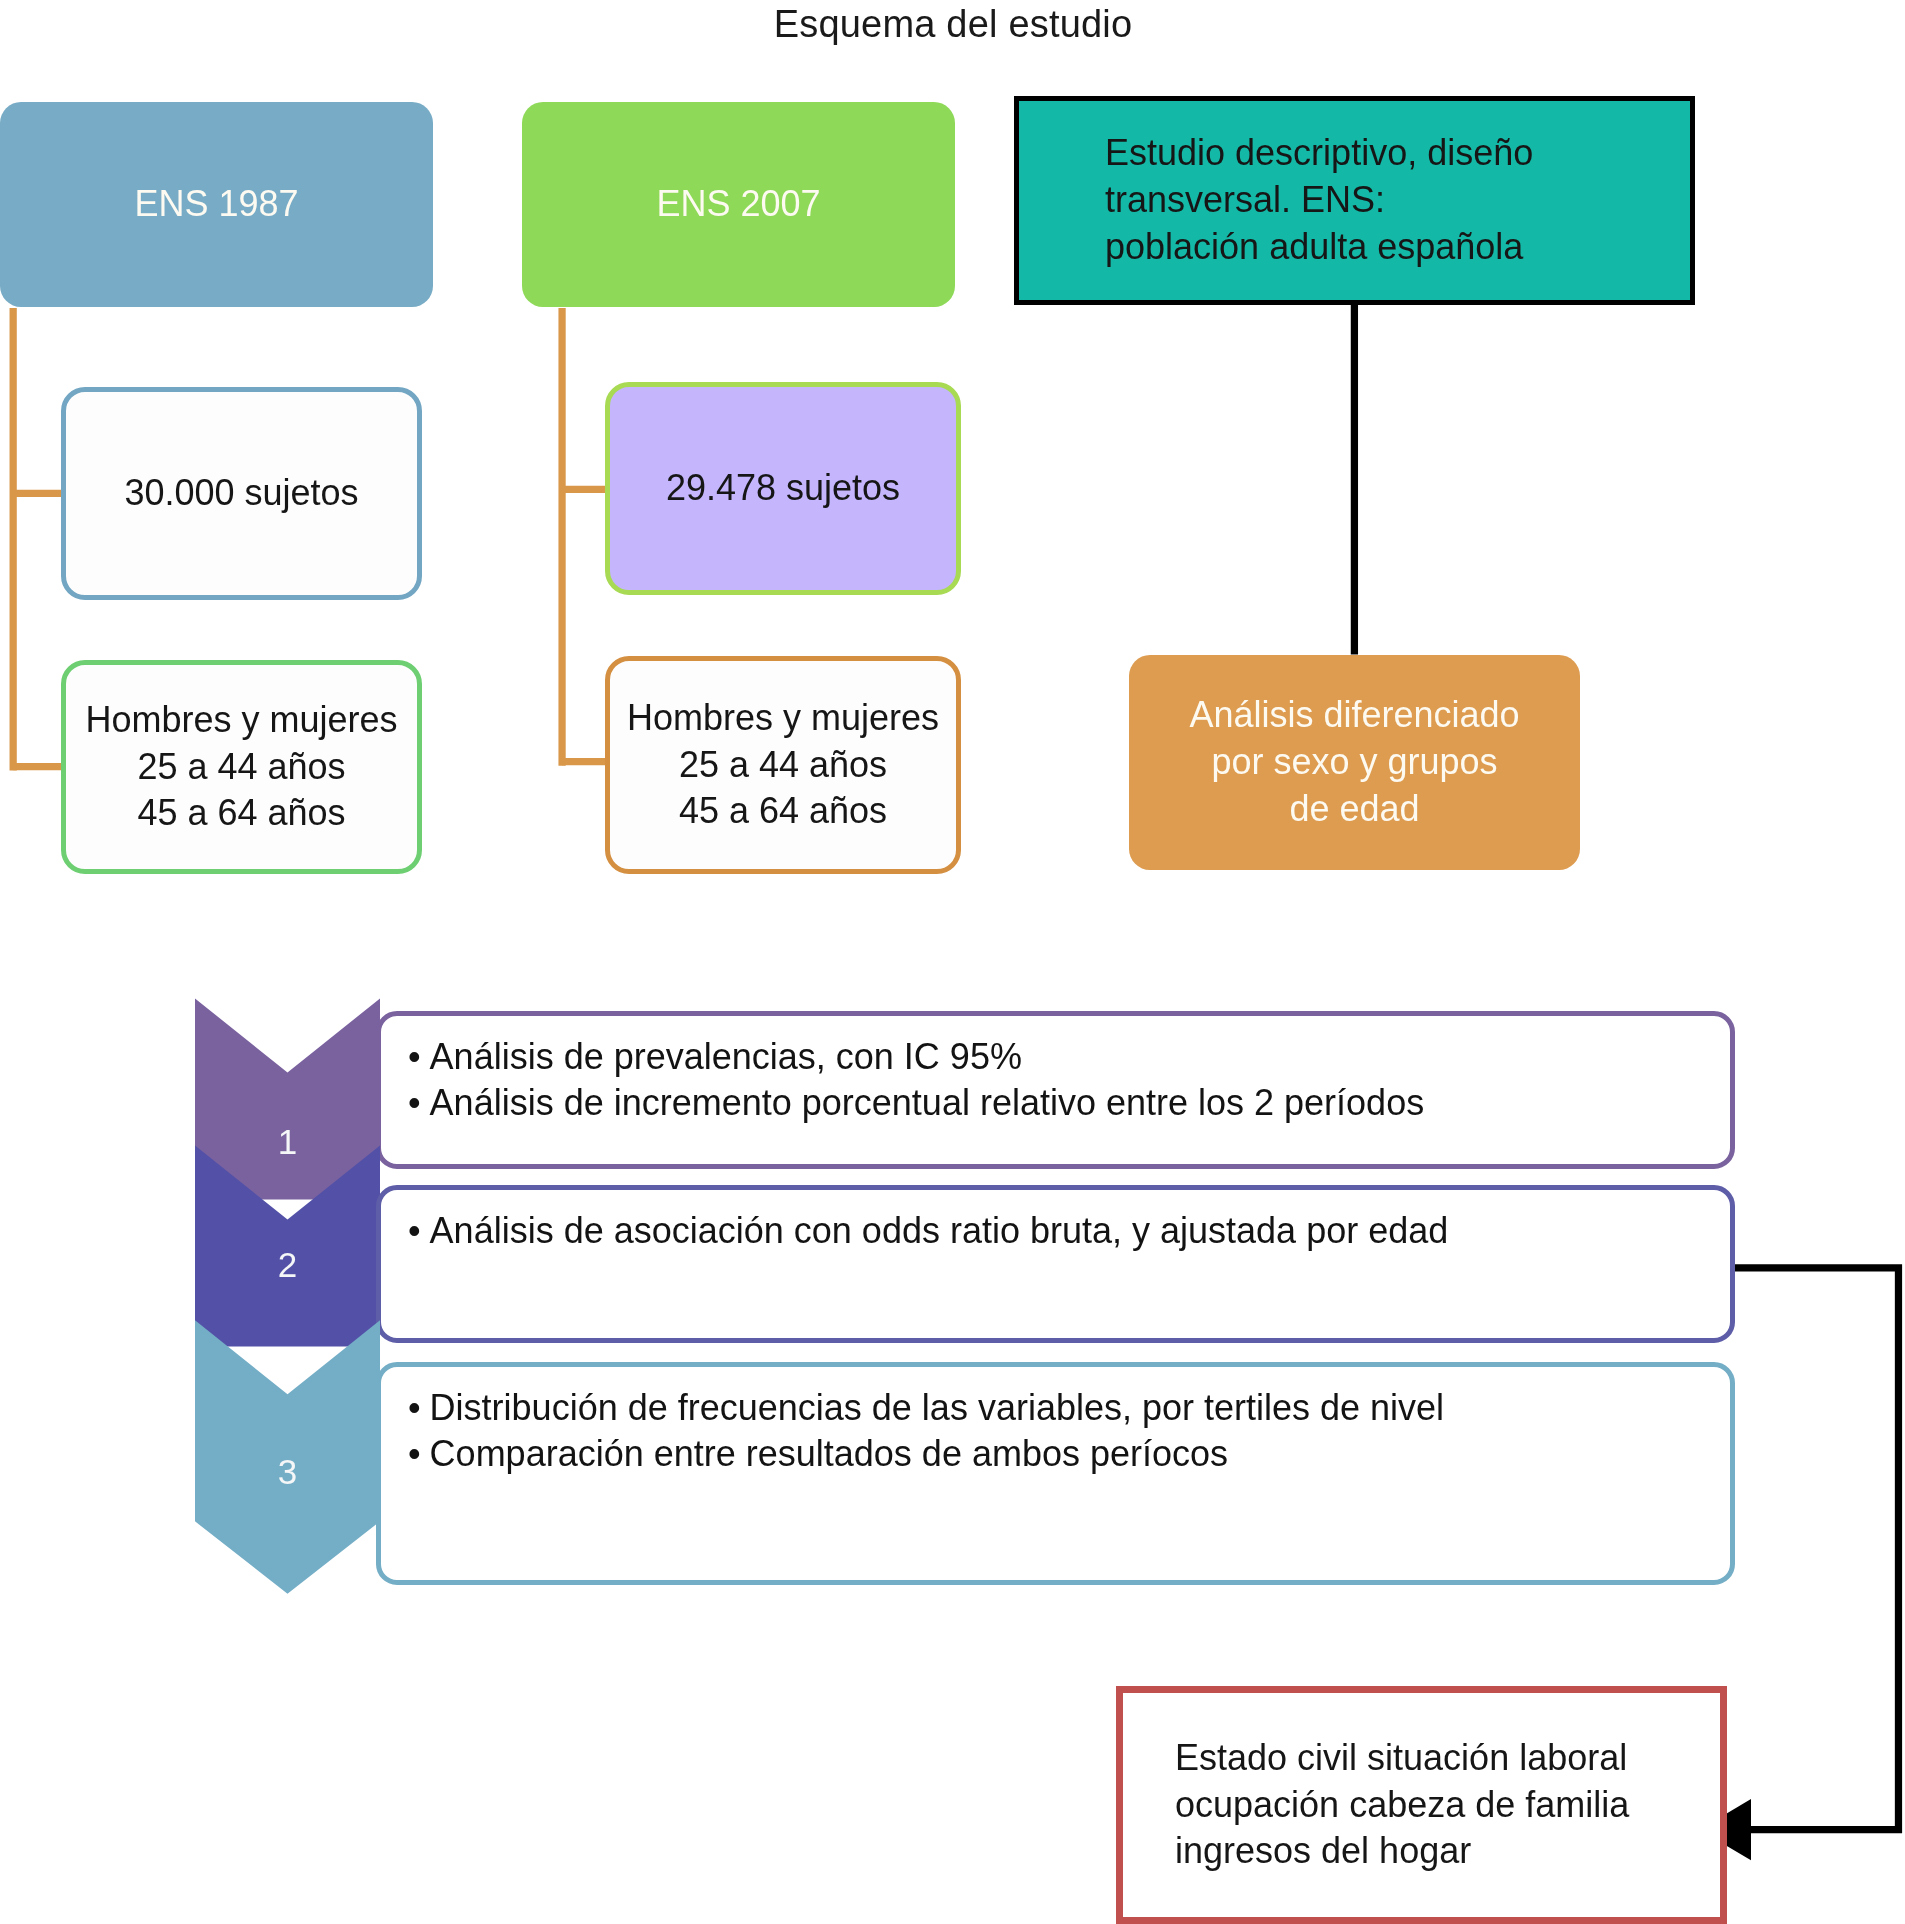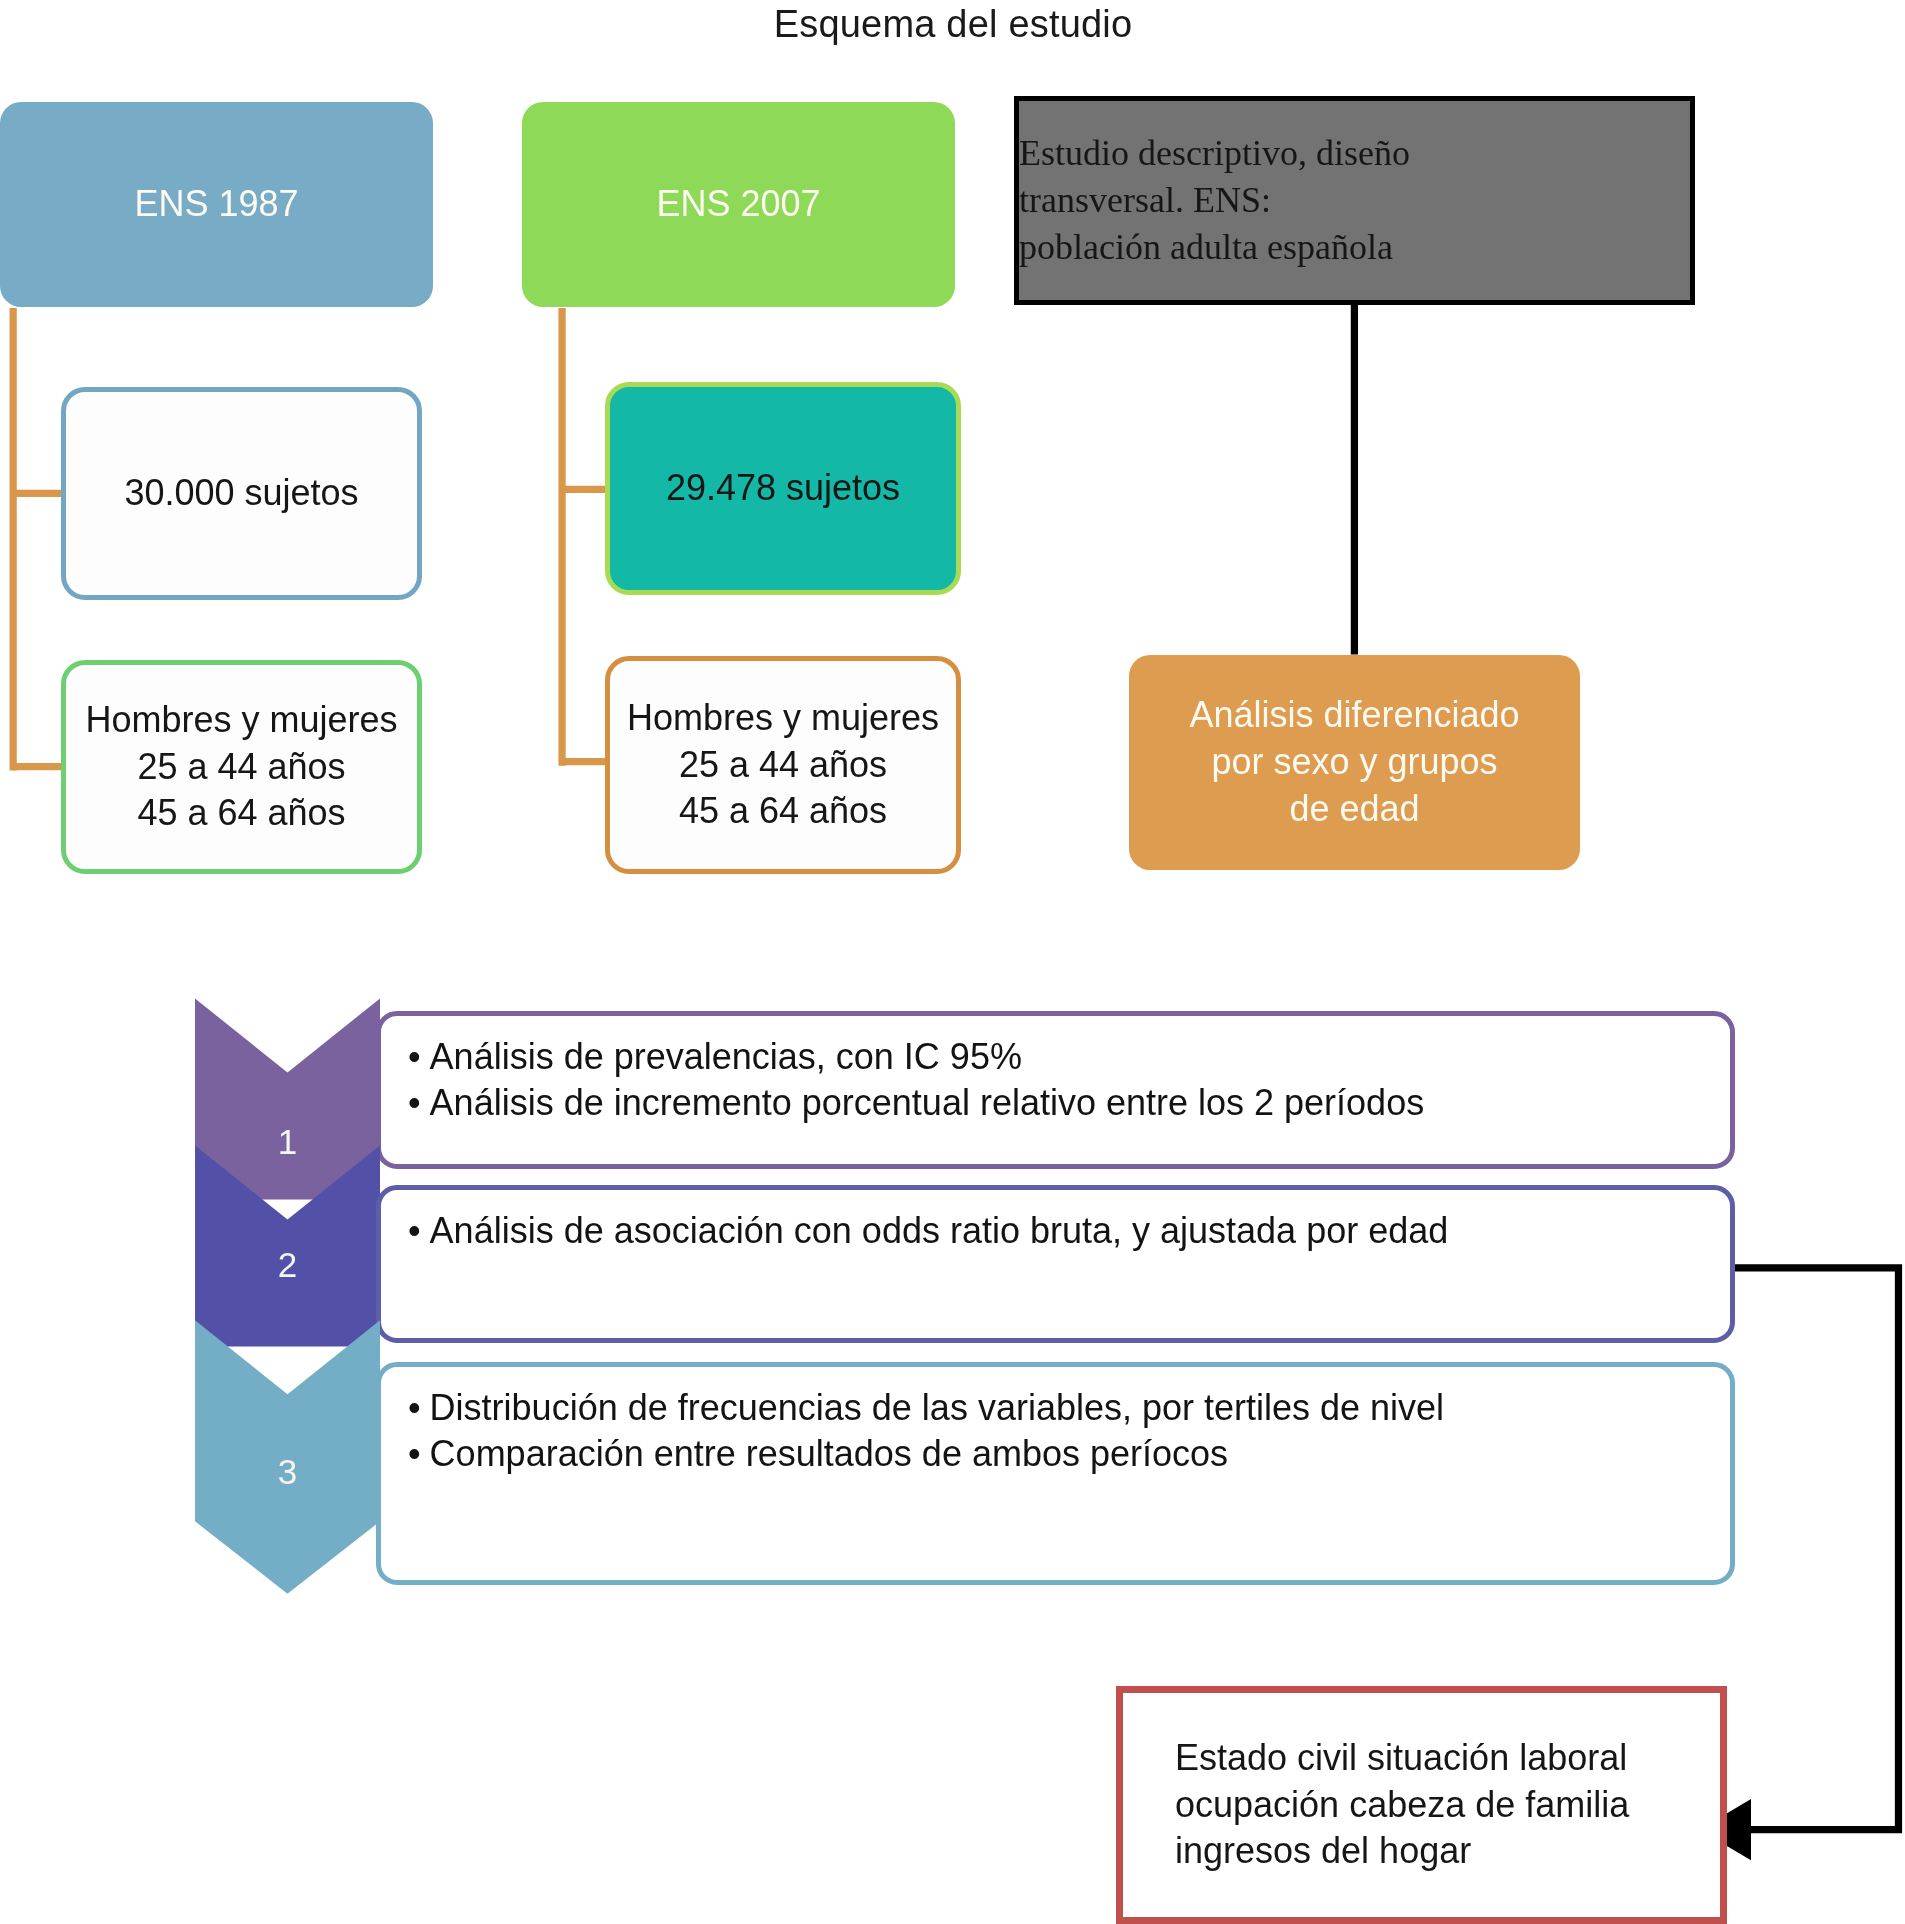--- a/index.html
+++ b/index.html
@@ -53,41 +53,41 @@
     font-size: 36px;
   }
   .card-ens2007 {
     left: 522px; top: 102px; width: 433px; height: 205px;
     background: #8ed957;
     border-radius: 21px;
     font-size: 36px;
   }
   .card-design {
     left: 1014px; top: 96px; width: 681px; height: 209px;
-    background: #737373;
+    background: #14b8a6;
     border: 5.6px solid #000000;
     border-radius: 0px;
     font-size: 36px;
     justify-content: flex-start;
     text-align: left;
+    padding-left: 86px;
     padding-right: 16px;
-    font-family: Liberation Serif, serif;
   }
 
   
   .card-subj-1987 {
     left: 61px; top: 387px; width: 361px; height: 213px;
     background: #fdfdfd;
     border: 5.6px solid #72a6c3;
     border-radius: 24px;
     font-size: 36px;
   }
   .card-subj-2007 {
     left: 605px; top: 382px; width: 356px; height: 213px;
-    background: #14b8a6;
+    background: #c4b5fd;
     border: 5.6px solid #a8da54;
     border-radius: 24px;
     font-size: 36px;
   }
 
   
   .card-ages-1987 {
     left: 61px; top: 660px; width: 361px; height: 214px;
     background: #fdfdfd;
     border: 5.6px solid #6ecf72;

